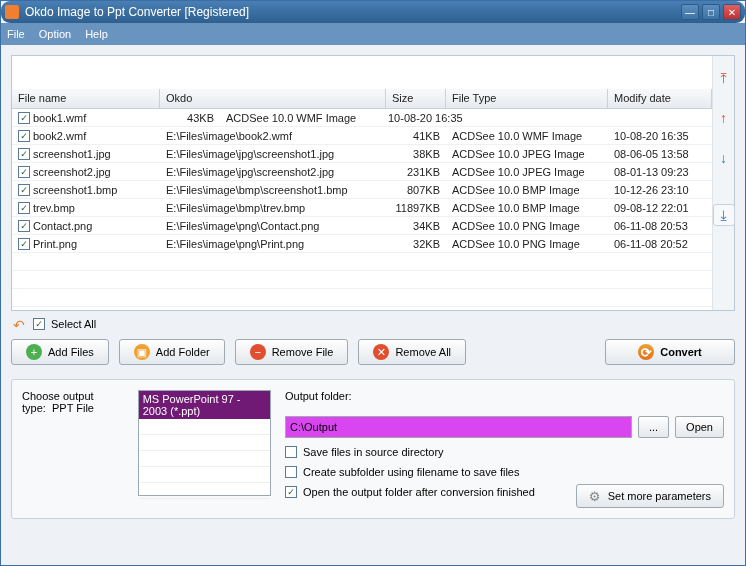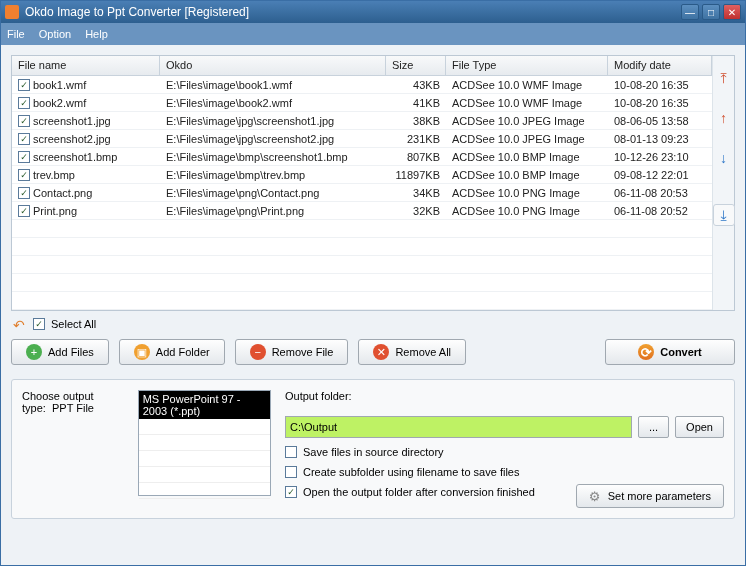--- a/index.html
+++ b/index.html
@@ -1,28 +1,28 @@
 <!DOCTYPE html>
 <html><head>
 <meta charset="utf-8">
 <style>
 * { box-sizing: border-box; margin: 0; padding: 0; font-family: Tahoma, Arial, sans-serif; font-size: 11px; }
 body { background: #fff; width: 746px; height: 566px; overflow: hidden; }
 .window { width: 746px; height: 566px; border: 1px solid #3a6ea5; background: #eef2f6; display: flex; flex-direction: column; }
-.titlebar { height: 22px; background: linear-gradient(to bottom, #4a7fb5, #2d5f8f); display: flex; align-items: center; padding: 0 4px; color: #fff; }
+.titlebar { height: 22px; background: linear-gradient(to bottom, #4a7fb5, #2d5f8f); display: flex; align-items: center; padding: 0 4px; color: #fff; border-radius: 9px; }
 .titlebar-icon { width: 14px; height: 14px; background: #f08030; border-radius: 2px; margin-right: 6px; }
 .titlebar-title { flex: 1; font-size: 12px; }
 .titlebar-btns { display: flex; gap: 3px; }
 .titlebar-btn { width: 18px; height: 16px; border: 1px solid #2a5a88; background: linear-gradient(#5c8fc0,#3e72a2); color:#fff; display:flex; align-items:center; justify-content:center; font-size:10px; cursor:pointer; border-radius:2px;}
 .titlebar-btn.close { background: linear-gradient(#e06060,#c03030); }
 .menubar { height: 22px; background: #6a94c0; display: flex; align-items: center; padding: 0 6px; gap: 14px; color: #fff; font-size: 12px; }
 .menubar span { cursor: pointer; }
 .content { flex: 1; padding: 10px; display: flex; flex-direction: column; }
 .table-wrap { border: 1px solid #bcc8d4; background: #fff; height: 256px; display: flex; }
-.table-main { flex: 1; display: flex; flex-direction: column; overflow: hidden; }
+.table-main { flex: 1; display: flex; flex-direction: column; overflow: hidden; margin-top: 33px; }
 .thead { display: flex; background: linear-gradient(#f8f9fa,#e7ebef); border-bottom: 1px solid #c8d2dc; height: 20px; }
 .th { padding: 3px 6px; border-right: 1px solid #c8d2dc; font-size: 11px; color: #222; }
 .th.fn { width: 148px; } .th.pt { width: 226px; } .th.sz { width: 60px; } .th.ft { width: 162px; } .th.md { flex:1; }
 .tbody { flex: 1; overflow: hidden; }
 .trow { display: flex; height: 18px; border-bottom: 1px solid #eef1f4; align-items: center; }
 .trow.empty { border-bottom: 1px solid #eef1f4; }
 .td { padding: 2px 6px; font-size: 11px; color: #222; overflow: hidden; white-space: nowrap; }
 .td.fn { width: 148px; display:flex; align-items:center; gap:3px;} .td.pt { width: 226px; } .td.sz { width: 60px; text-align:right; } .td.ft { width: 162px; } .td.md { flex:1; }
 .chk { width: 12px; height: 12px; border:1px solid #5a7a9a; background:#fff; display:inline-flex; align-items:center; justify-content:center; font-size:9px; color:#2a5a2a; flex-shrink:0;}
 .side-arrows { width: 22px; background: #f2f5f8; border-left:1px solid #dde4ea; display:flex; flex-direction:column; align-items:center; padding-top:14px; gap:24px;}
@@ -34,24 +34,24 @@
 .btn { height: 26px; padding: 0 14px; border:1px solid #a0a8b0; border-radius:3px; background: linear-gradient(#fefefe,#e4e8ec); display:flex; align-items:center; gap:6px; cursor:pointer; font-size:11px; }
 .btn .ic { width:16px; height:16px; border-radius:8px; display:flex; align-items:center; justify-content:center; font-size:11px; color:#fff; }
 .ic.add{background:#4caf50;} .ic.folder{background:#f0a030;} .ic.rem{background:#e05030;} .ic.rem2{background:#e05030;}
 .btn.convert { margin-left:auto; width:130px; justify-content:center; font-weight:bold; }
 .convert .ic{background:linear-gradient(#f0a030,#e07020); font-size:13px;}
 .bottom { display:flex; gap:14px; margin-top:14px; border:1px solid #c8d2dc; border-radius:3px; padding:10px; background:#f8f9fa; }
 .left-panel { width: 249px; display:flex; flex-direction:row; }
 .right-panel { flex:1; display:flex; flex-direction:column; gap:8px; }
 .lbl { font-size:11px; margin-bottom:6px; }
 .type-list { border:1px solid #9aa8b6; background:#fff; height:106px; }
-.type-item { background:#000000; color:#fff; padding:2px 4px; font-size:11px; }
+.type-item { background:#701a75; color:#fff; padding:2px 4px; font-size:11px; }
 .type-list .erow{ height:16px; border-bottom:1px solid #eee;}
 .folder-row { display:flex; gap:6px; align-items:center; }
-.folder-input { flex:1; height:22px; border:1px solid #a0a8b0; padding:0 4px; font-size:11px; background:#bef264; }
+.folder-input { flex:1; height:22px; border:1px solid #a0a8b0; padding:0 4px; font-size:11px; background:#d946ef; }
 .sm-btn { height:22px; padding:0 10px; border:1px solid #a0a8b0; border-radius:2px; background:linear-gradient(#fefefe,#e4e8ec); cursor:pointer; font-size:11px; }
 .opt-row { display:flex; align-items:flex-start; gap:6px; font-size:11px; }
 .more-btn { align-self:flex-end; height:24px; padding:0 12px; border:1px solid #a0a8b0; border-radius:3px; background:linear-gradient(#fefefe,#e4e8ec); cursor:pointer; display:flex; align-items:center; gap:5px; margin-top:-22px;}
 .gear{width:14px; height:14px; color:#888; font-size:13px;}
 </style>
 </head>
 <body>
 
 <div class="window">
   <div class="titlebar">
@@ -77,21 +77,20 @@
           <div class="th sz">Size</div>
           <div class="th ft">File Type</div>
           <div class="th md">Modify date</div>
         </div>
         <div class="tbody" id="tbody">
             <div class="trow">
               <div class="td fn">
                 <span class="chk">✓</span>
                 <span>book1.wmf</span>
               </div>
-  <div class="td pt">E:\Files\image\book1.wmf</div>
   <div class="td sz">43KB</div>
   <div class="td ft">ACDSee 10.0 WMF Image</div>
   <div class="td md">10-08-20 16:35</div>
             </div>
             <div class="trow">
               <div class="td fn">
                 <span class="chk">✓</span>
                 <span>book2.wmf</span>
               </div>
   <div class="td pt">E:\Files\image\book2.wmf</div>

